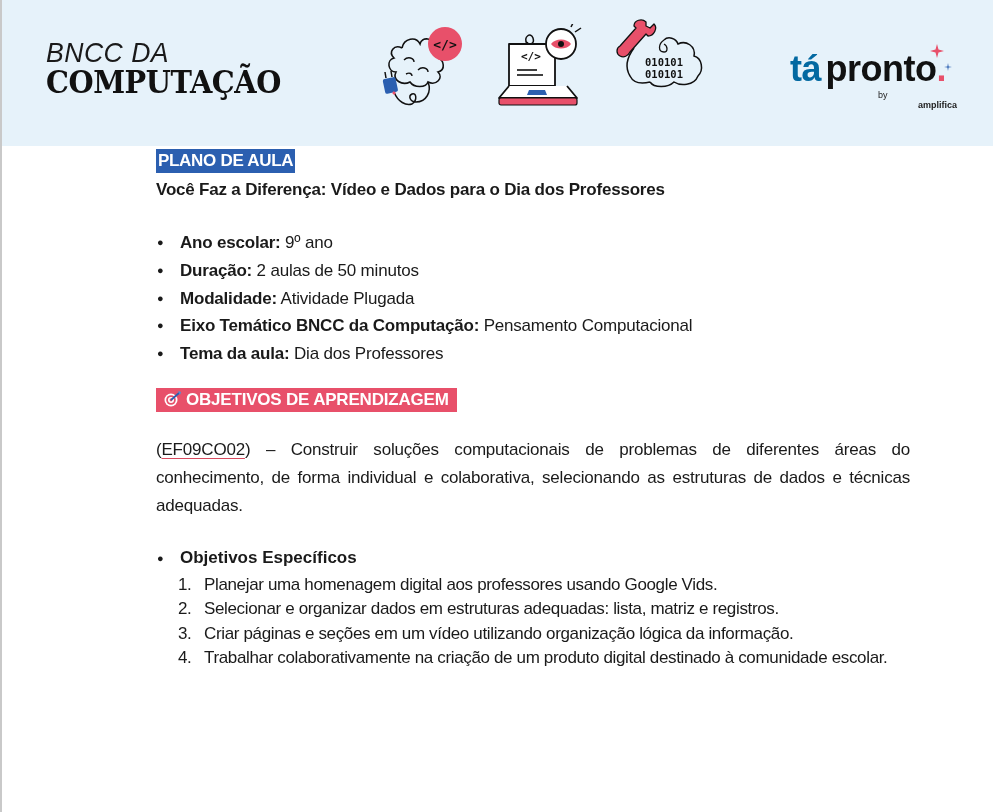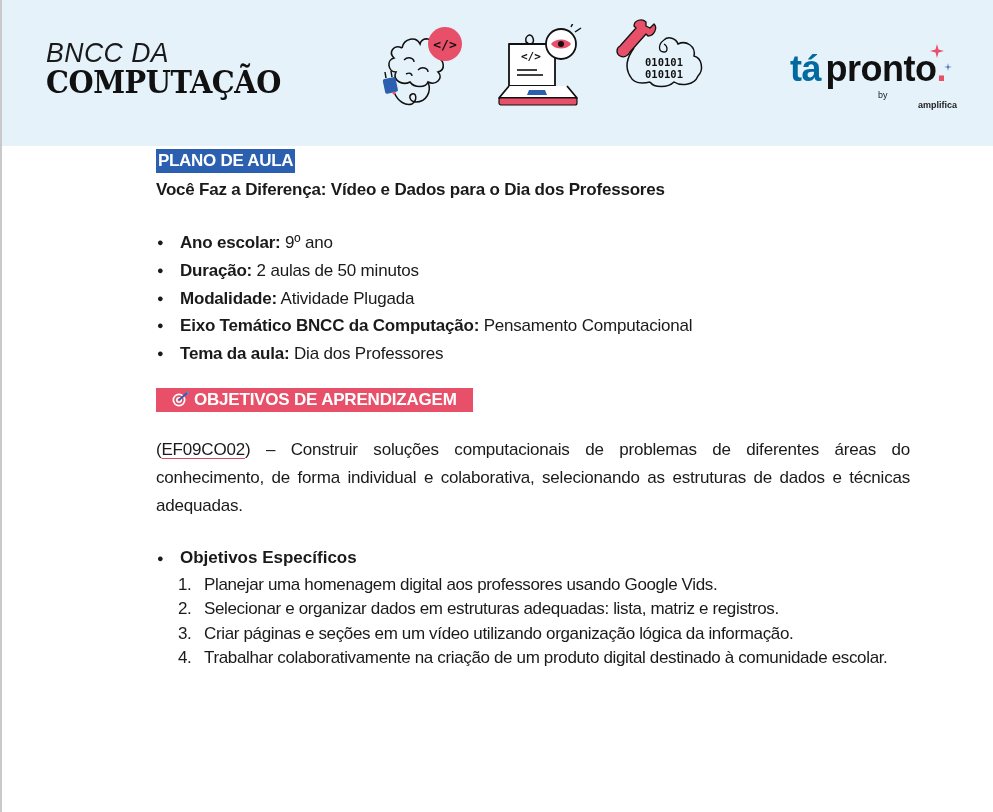--- a/index.html
+++ b/index.html
@@ -28,21 +28,21 @@
     .content { position: absolute; left: 119px; top: 149px; width: 754px; font-family: Liberation Sans, sans-serif; margin-left: 37px; }
 
     .tag-blue { display: inline-block; background: #2b5fb0; color: #fff; font-weight: 700; font-size: 17px; padding: 1px 2px; line-height: 22px; letter-spacing: -0.3px; }
     .lesson-title { font-weight: 700; font-size: 17px; color: #1a1a1a; margin-top: 6px; line-height: 22px; letter-spacing: -0.2px; }
 
     .info-list { list-style: none; margin-top: 28px; }
     .info-list li { position: relative; padding-left: 24px; font-size: 17px; line-height: 27.8px; letter-spacing: -0.2px; }
     .info-list li::before { content: "●"; position: absolute; left: 1px; top: 0; font-size: 11px; }
     .info-list li b { font-weight: 700; }
 
-    .tag-red { display: inline-block; background: #e8506a; color: #fff; font-weight: 700; font-size: 17px; padding: 1px 16px; line-height: 22px; margin-top: 20px; letter-spacing: -0.2px; }
+    .tag-red { display: inline-block; background: #e8506a; color: #fff; font-weight: 700; font-size: 17px; padding: 1px 8px; line-height: 22px; margin-top: 20px; letter-spacing: -0.2px; }
     .tag-red .target { display: inline-block; width: 18px; height: 16px; vertical-align: -2px; margin-right: 4px; }
 
     .skill { margin-top: 24px; font-size: 17px; line-height: 28px; text-align: justify; letter-spacing: -0.2px; }
     .skill .code { text-decoration: underline; text-decoration-color: #d84a5e; text-underline-offset: 3px; }
 
     .sub-bullet { position: relative; padding-left: 24px; margin-top: 25px; font-weight: 700; font-size: 17px; line-height: 26px; }
     .sub-bullet::before { content: "●"; position: absolute; left: 1px; top: 0; font-size: 11px; font-weight: 400; }
 
     .intro { margin-top: 23px; font-size: 17px; line-height: 24px; letter-spacing: -0.2px; }
 

